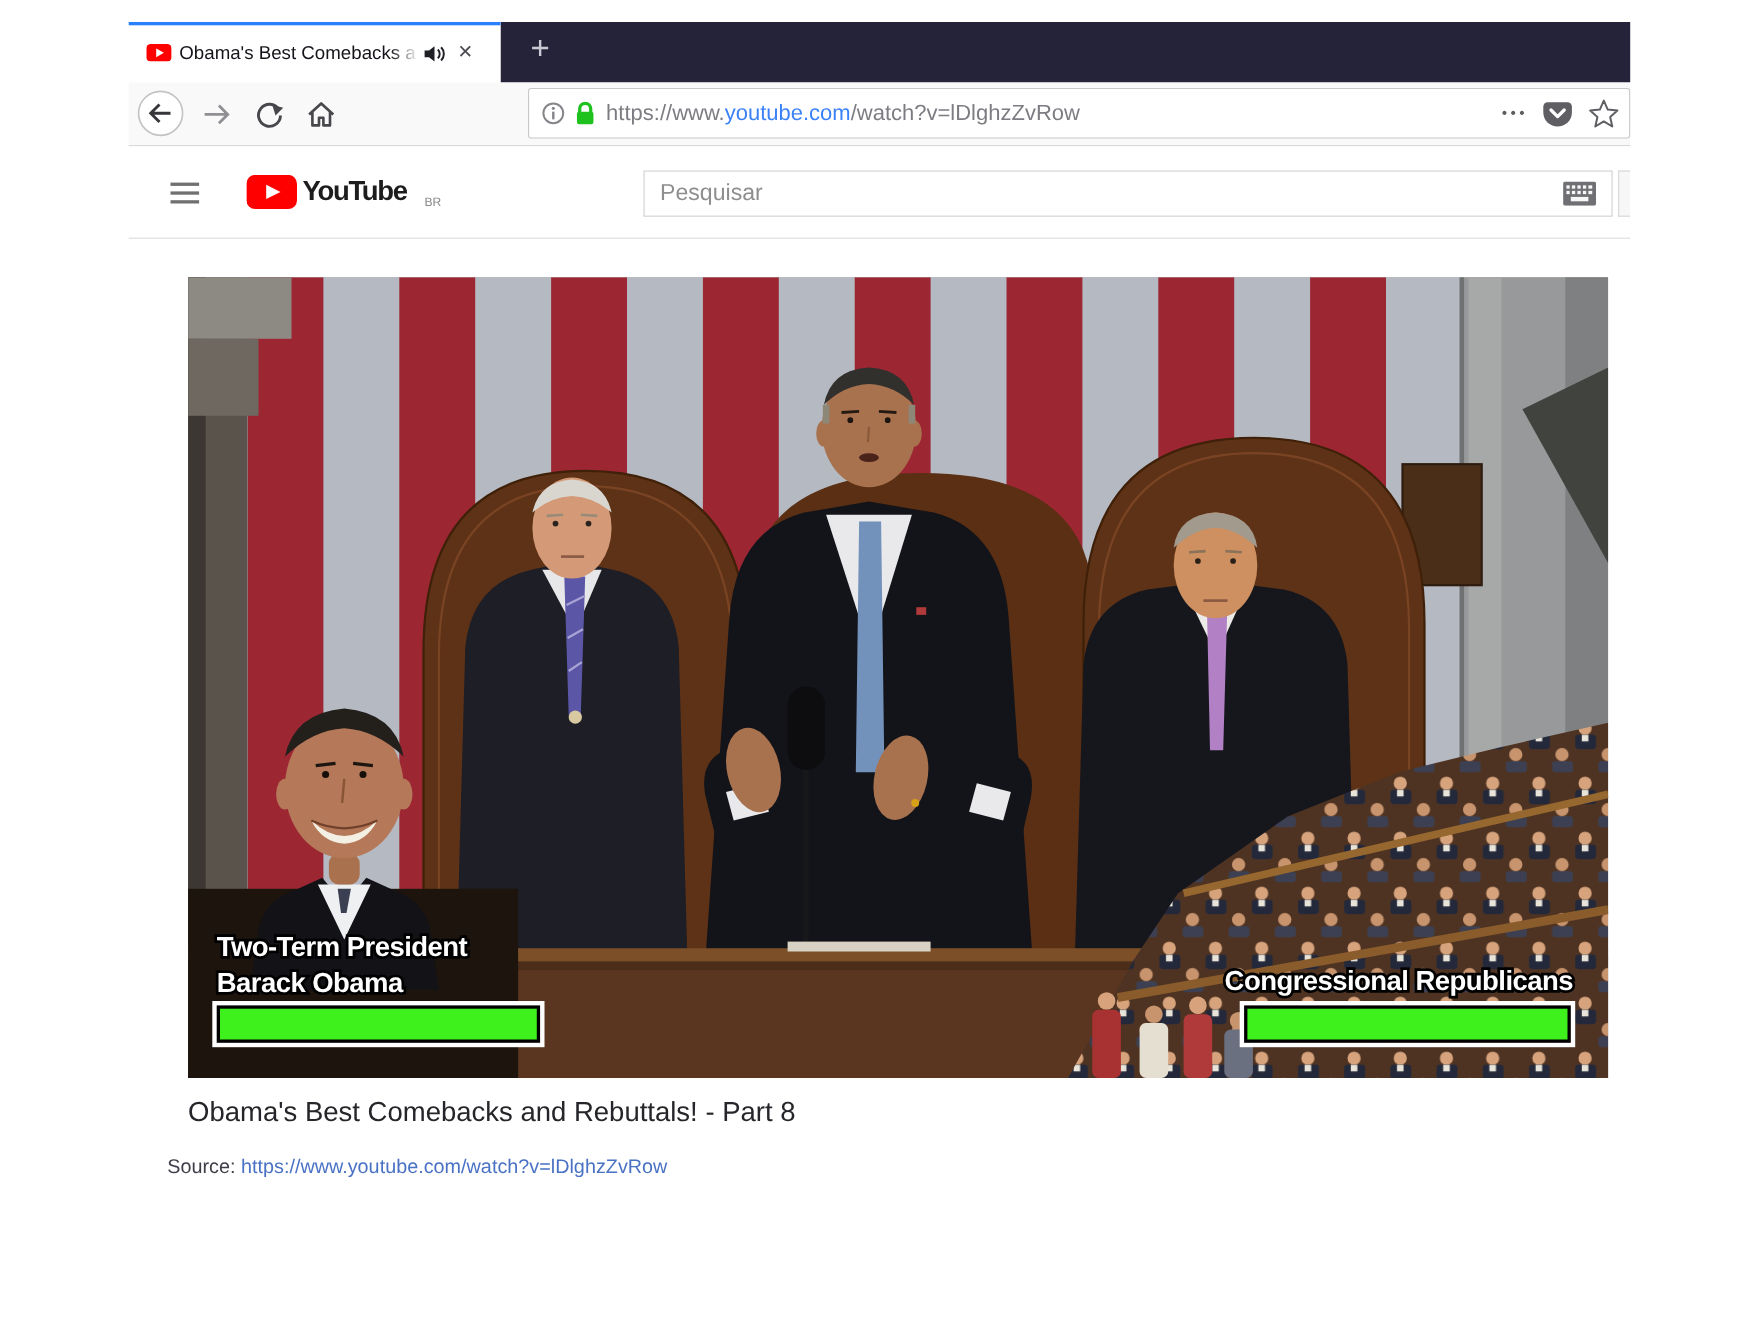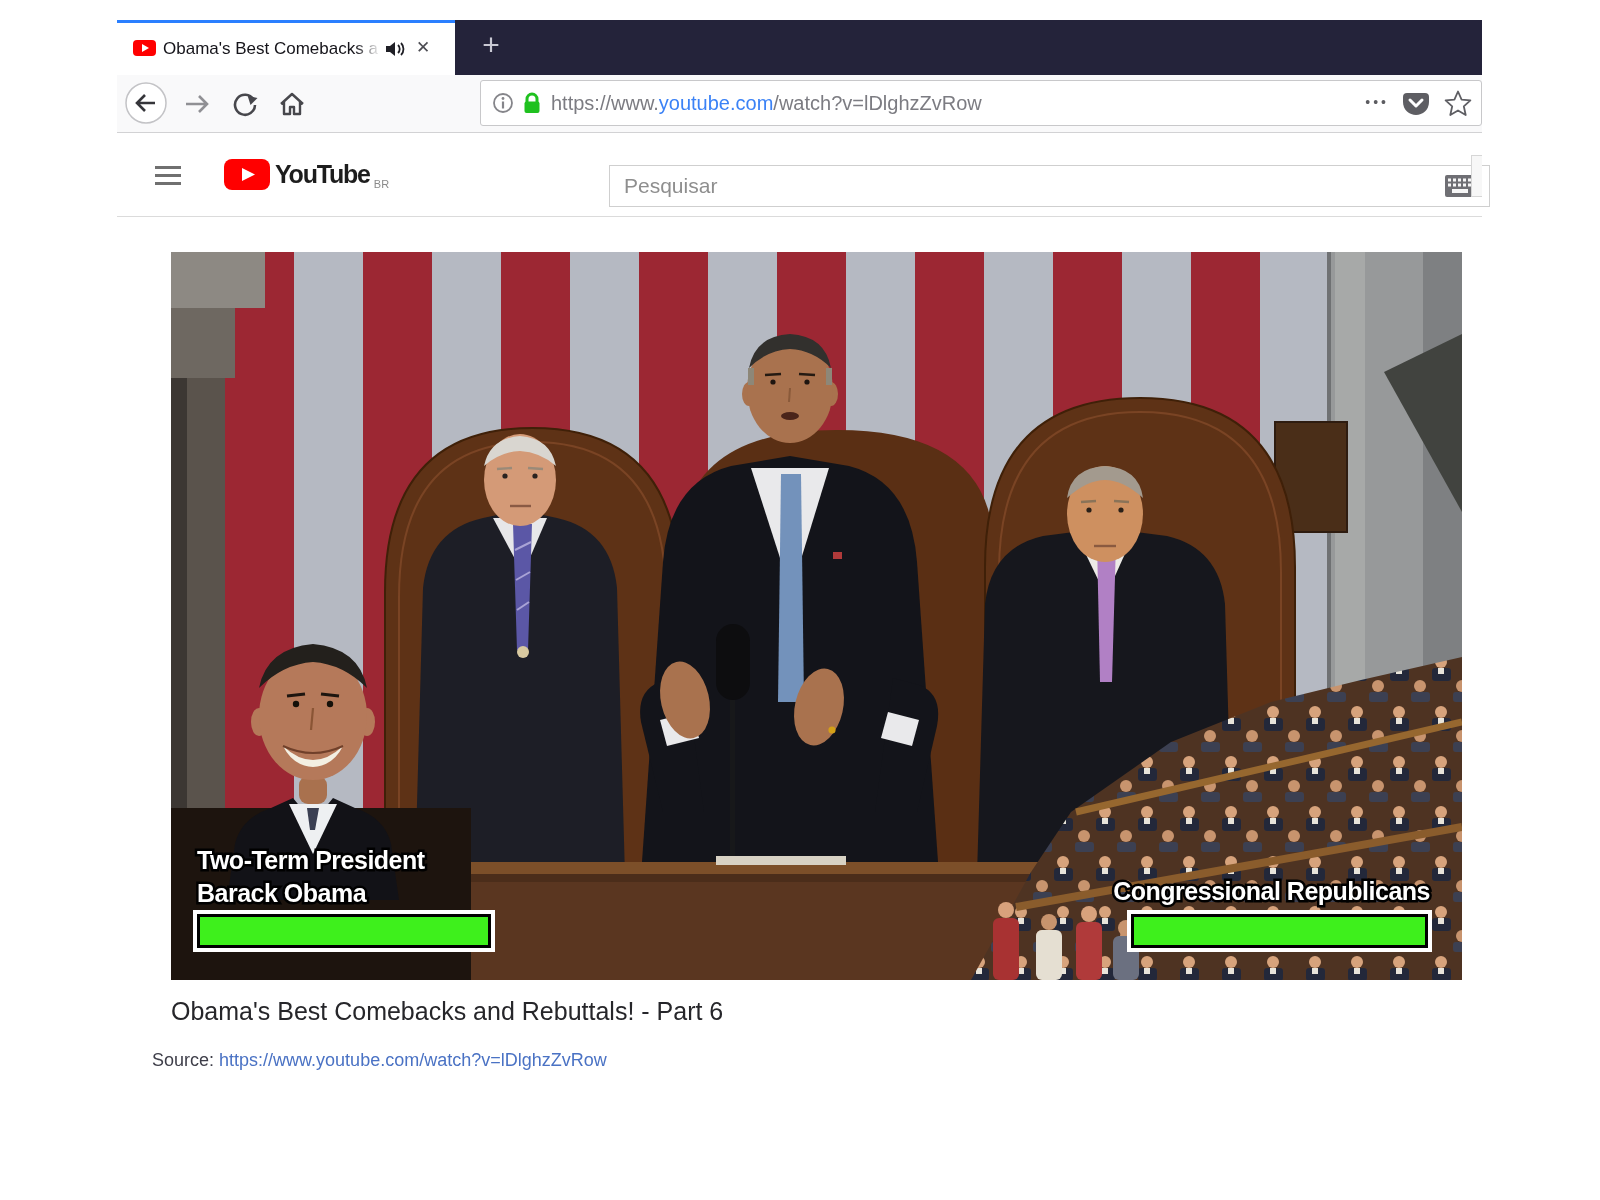--- a/index.html
+++ b/index.html
@@ -24,22 +24,22 @@
   .urltext{position:absolute;left:70px;top:0;height:44px;line-height:44px;font-size:20px;white-space:nowrap;}
   .url-gray{color:#7c7c82;text-align:center;}
   .url-domain{color:#3b82f6;}
   .page-actions{position:absolute;right:92px;top:0;height:44px;line-height:42px;font-size:14px;letter-spacing:3px;color:#5c5c61;}
   
   .ytheader{position:relative;height:83px;background:#fff;border-bottom:1px solid #dbdbdb;}
   .hamburger{position:absolute;left:38px;top:33px;width:26px;height:19px;}
   .hamburger div{height:3px;background:#707070;margin-bottom:5px;}
   .ytlogo{position:absolute;left:107px;top:26px;display:flex;align-items:flex-end;}
   .ytword{font-size:25px;font-weight:700;letter-spacing:-1.2px;color:#1d1d1d;line-height:31px;margin-left:5px;}
-  .ytbadge{font-size:11px;color:#8a8a8a;margin-left:4px;margin-top:-1px;}
-  .ytsearch{position:absolute;left:468px;top:32px;width:879px;height:40px;border:1px solid #cfcfcf;background:#fff;margin-left:24px;}
+  .ytbadge{font-size:11px;color:#8a8a8a;margin-left:16px;margin-top:-1px;}
+  .ytsearch{position:absolute;left:468px;top:22px;width:879px;height:40px;border:1px solid #cfcfcf;background:#fff;}
   .ytsearch input{position:absolute;left:0;top:0;width:100%;height:100%;border:none;outline:none;padding:0 50px 0 14px;font-size:21px;color:#333;font-family:"Liberation Sans",sans-serif;box-sizing:border-box;background:transparent;}
   .ytsearch input::placeholder{color:#8e8e8e;opacity:1;}
   .kbicon{position:absolute;right:14px;top:9px;}
   .search-sliver{position:absolute;right:0;top:22px;width:10px;height:40px;background:#f7f7f7;border:1px solid #d6d6d6;border-right:none;}
   
   .video{position:absolute;left:171px;top:252px;width:1291px;height:728px;display:block;}
   .vtitle{position:absolute;left:171px;top:997px;font-size:25px;color:#26262a;}
   .source{position:absolute;left:152px;top:1050px;font-size:18px;color:#3e3e49;}
   .source a{color:#4a72c4;text-decoration:none;}
   svg text.overlay{font-family:"Liberation Sans",sans-serif;font-weight:bold;font-size:25px;fill:#fff;stroke:#000;stroke-width:5px;paint-order:stroke;letter-spacing:-0.5px;}
@@ -322,18 +322,18 @@
         </g>
         <g>
           <rect x="956" y="658" width="305" height="42" fill="#fff"></rect>
           <rect x="960" y="662" width="297" height="34" fill="#000"></rect>
           <rect x="963" y="665" width="291" height="28" fill="#3ef01c"></rect>
         </g>
       </g>
     </g>
   </svg>
 
-  <div class="vtitle">Obama's Best Comebacks and Rebuttals! - Part 6</div>
+  <div class="vtitle">Obama's Best Comebacks and Rebuttals! - Part 8</div>
   <div class="source">
     <span>Source:</span>
     <a href="#">https://www.youtube.com/watch?v=lDlghzZvRow</a>
   </div>
 </div>
 
 </body></html>

